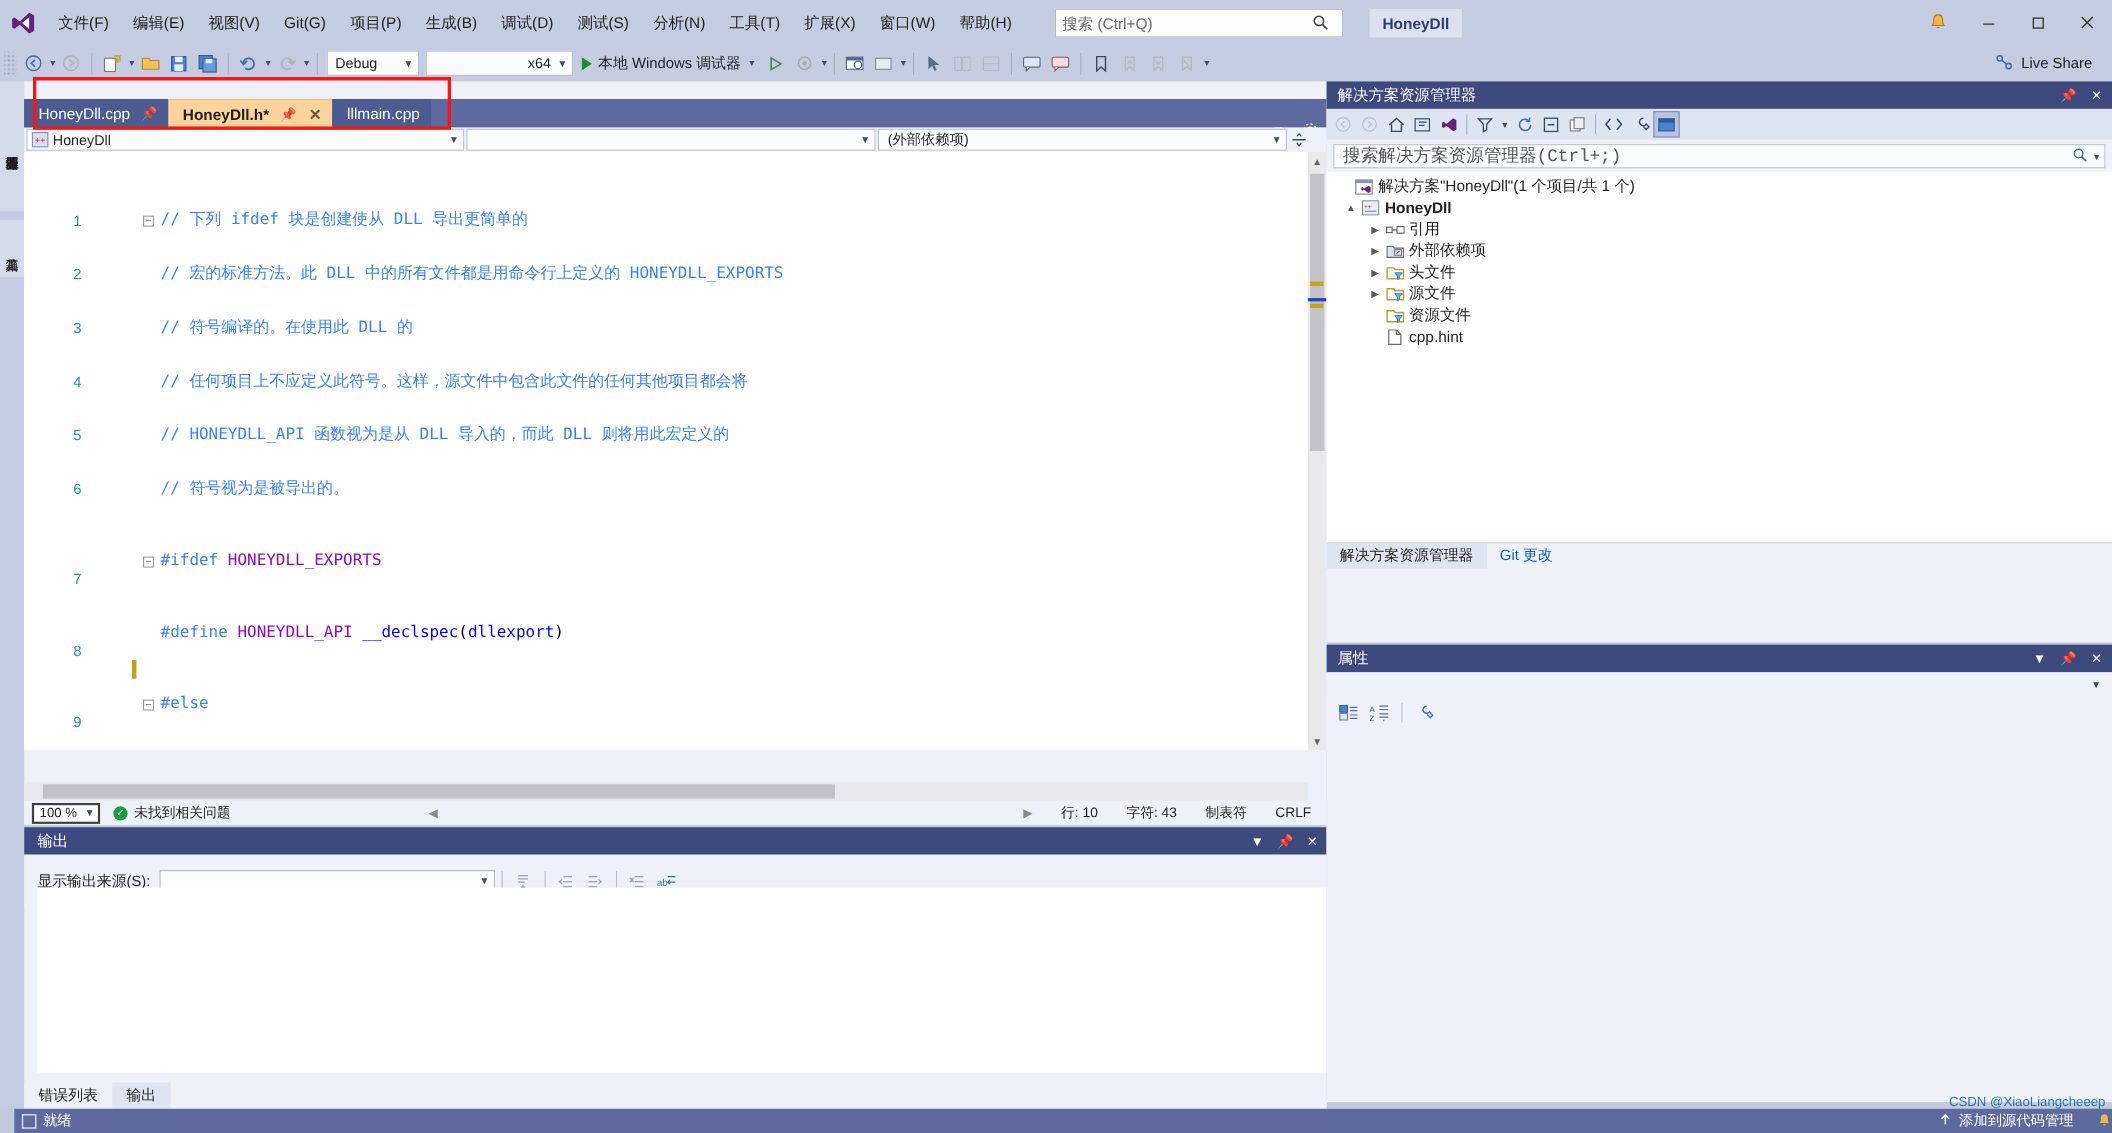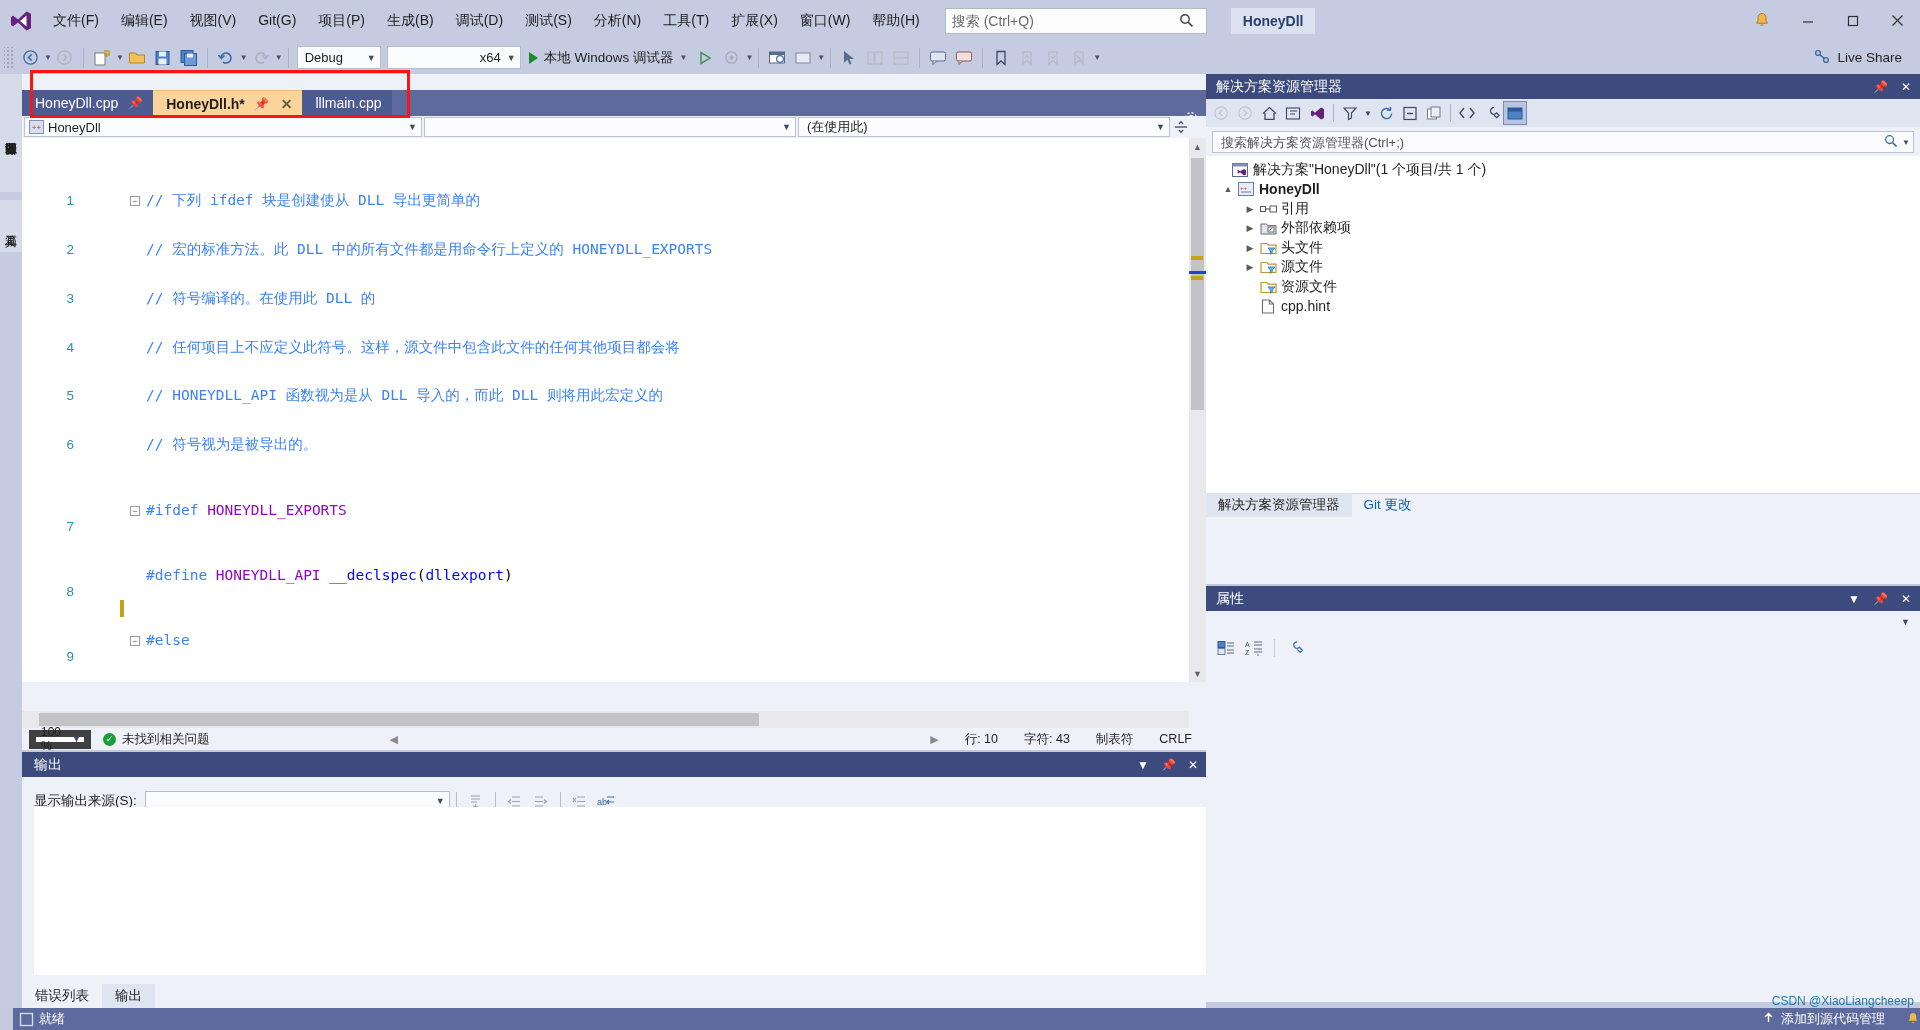--- a/index.html
+++ b/index.html
@@ -27,21 +27,21 @@
     width: 42px; height: 41px;
     display: flex; align-items: center; justify-content: center;
   }
   .vs-logo svg { display: block; }
   .menu-item {
     padding: 0 11px; height: 41px; line-height: 41px;
     font-size: 14px; color: #1e1e1e; white-space: nowrap;
     cursor: default;
   }
   .search-wrap {
-    margin-left: 14px;
+    margin-left: 28px;
     width: 262px; height: 26px;
     background: #fdfdfd; border: 1px solid #b5b9c4;
     display: flex; align-items: center;
     position: relative;
   }
   .search-wrap input {
     border: 0; outline: 0; background: transparent;
     width: 228px; height: 24px; padding: 0 6px;
     font-family: "Liberation Sans", sans-serif; font-size: 14px;
     color: #1e1e1e;
@@ -217,21 +217,21 @@
   }
   .h-thumb { position:absolute; left: 17px; top: 2px; width: 720px; height: 13px; background:#c3c3c7;}
 
   .ed-status {
     position: absolute; left: 0; bottom: 0; width: 1184px; height: 22px;
     background: #eef1f8;
     display: flex; align-items: center; font-size: 12.5px; color: #1e1e1e;
   }
   .zoom-combo {
     width: 62px; height: 19px; margin-left: 7px;
-    border: 7px solid #404040; background: #fff;
+    border: 2px solid #404040; background: #fff;
     display: flex; align-items: center; justify-content: space-between;
     padding: 0 3px 0 5px; font-size: 12px;
   }
   .ok-dot {
     width: 13px; height: 13px; border-radius: 50%;
     background: #1a9e3c; color: #fff; font-size: 9px;
     display: flex; align-items: center; justify-content: center;
     margin: 0 6px 0 12px;
   }
   .ed-status-right {
@@ -291,21 +291,21 @@
     color: #3c4a63;
   }
   .sol-tb.dis { opacity:.35; }
   .sol-tb.sel { background: #b9c4e2; border: 1px solid #7e8cb4; }
   .sol-search {
     margin: 4px 6px 3px 6px; height: 22px; border: 1px solid #bcc2d2; background: #fbfcfe;
     display: flex; align-items: center; padding: 0 3px 0 6px;
   }
   .sol-search input {
     border:0; outline:0; background:transparent; flex:1;
-    font-family:Liberation Sans, sans-serif; font-size:13px; color:#ef4444;
+    font-family:Liberation Mono, monospace; font-size:16px; color:#ef4444;
   }
   .sol-search input::placeholder { color: #555; }
   .sol-tree { background: #fff; padding-top: 4px; height: 337px; }
   .tnode {
     display: flex; align-items: center; height: 19.5px;
     font-size: 14px; color: #1e1e1e; white-space: nowrap;
   }
   .tw { width: 16px; text-align:center; font-size:9px; color:#5a5a5a; flex:none;}
   .tico { width: 20px; display:flex;align-items:center;justify-content:center; flex:none; }
   .tlabel { padding-left: 3px; }
@@ -634,21 +634,21 @@
           <span class="combo-ico">++</span>
           <span>HoneyDll</span>
         </div>
         <span class="cv">▼</span>
       </div>
       <div class="combo" style="width:372px;">
         <span></span>
         <span class="cv">▼</span>
       </div>
       <div class="combo" style="width:372px;padding-left:8px;">
-        <span>(在使用此)</span>
+        <span>(外部依赖项)</span>
         <span class="cv">▼</span>
       </div>
       <div class="split-ico">
         <svg width="14" height="14" viewBox="0 0 14 14">
             <line x1="1" y1="7" x2="13" y2="7" stroke="#3c4a63" stroke-width="1.3"></line>
             <path d="M5 4 L7 1.6 L9 4" fill="none" stroke="#3c4a63" stroke-width="1.2"></path>
             <path d="M5 10 L7 12.4 L9 10" fill="none" stroke="#3c4a63" stroke-width="1.2"></path>
           </svg>
       </div>
     </div>

